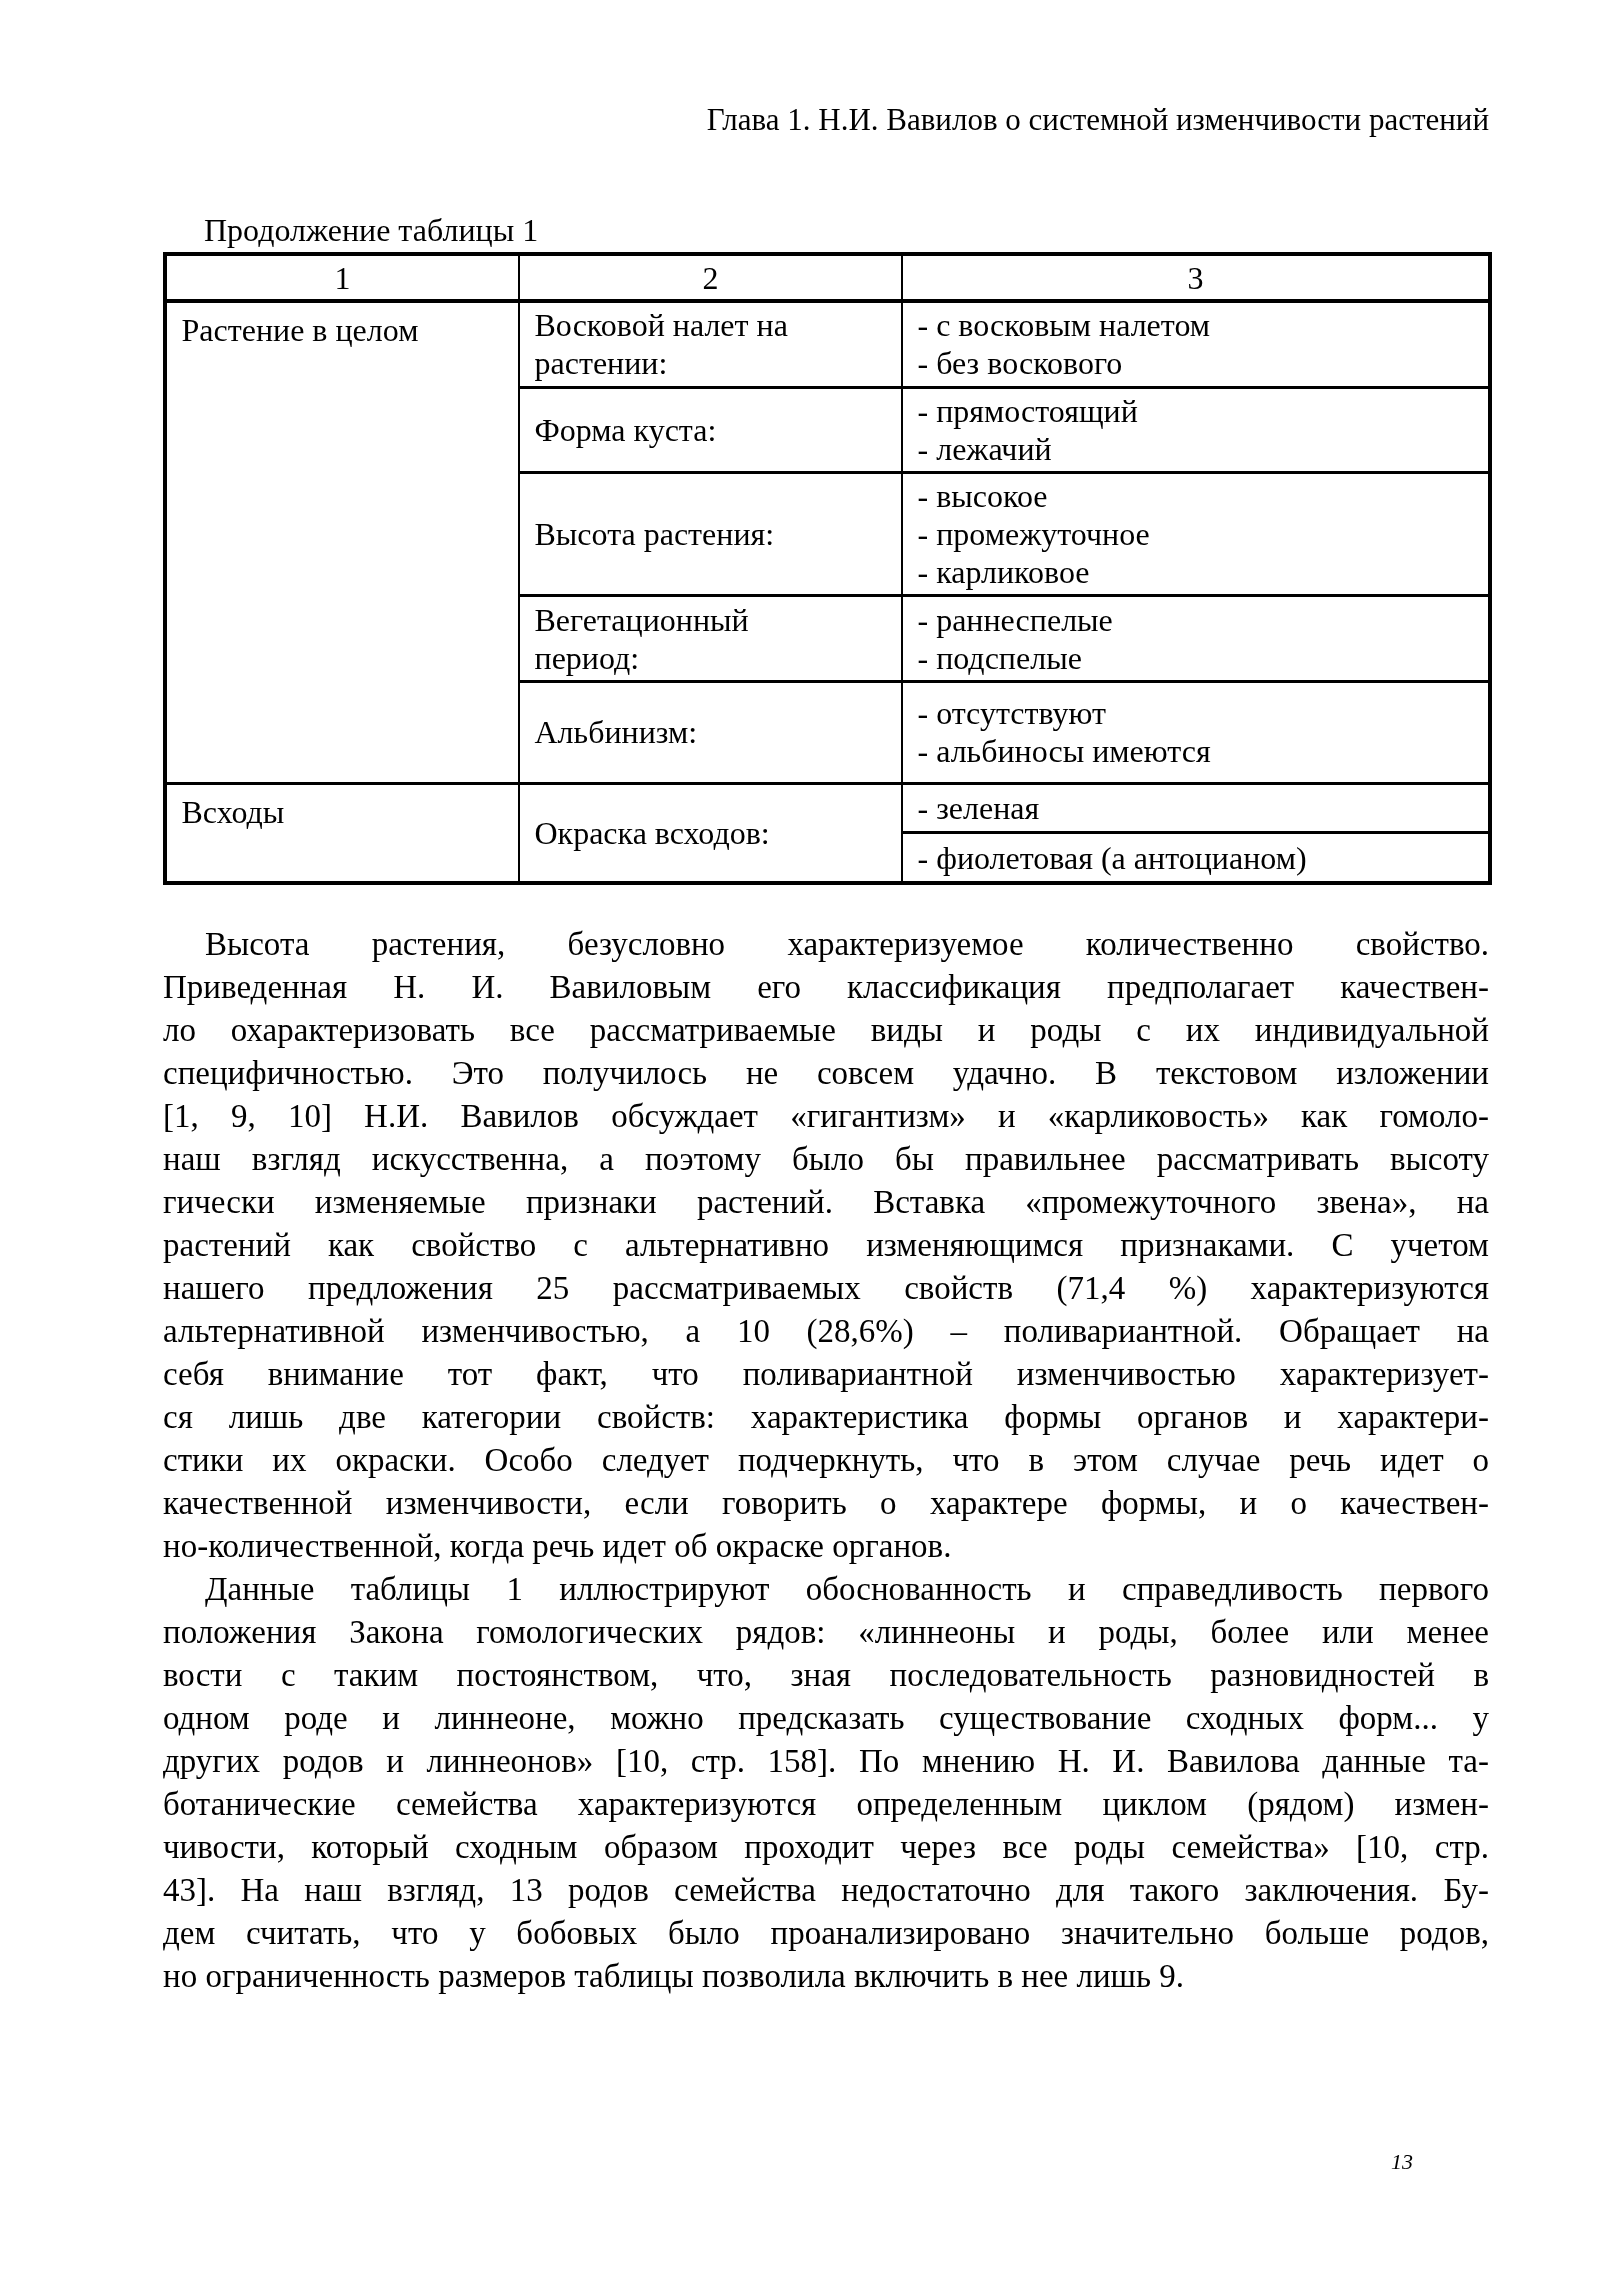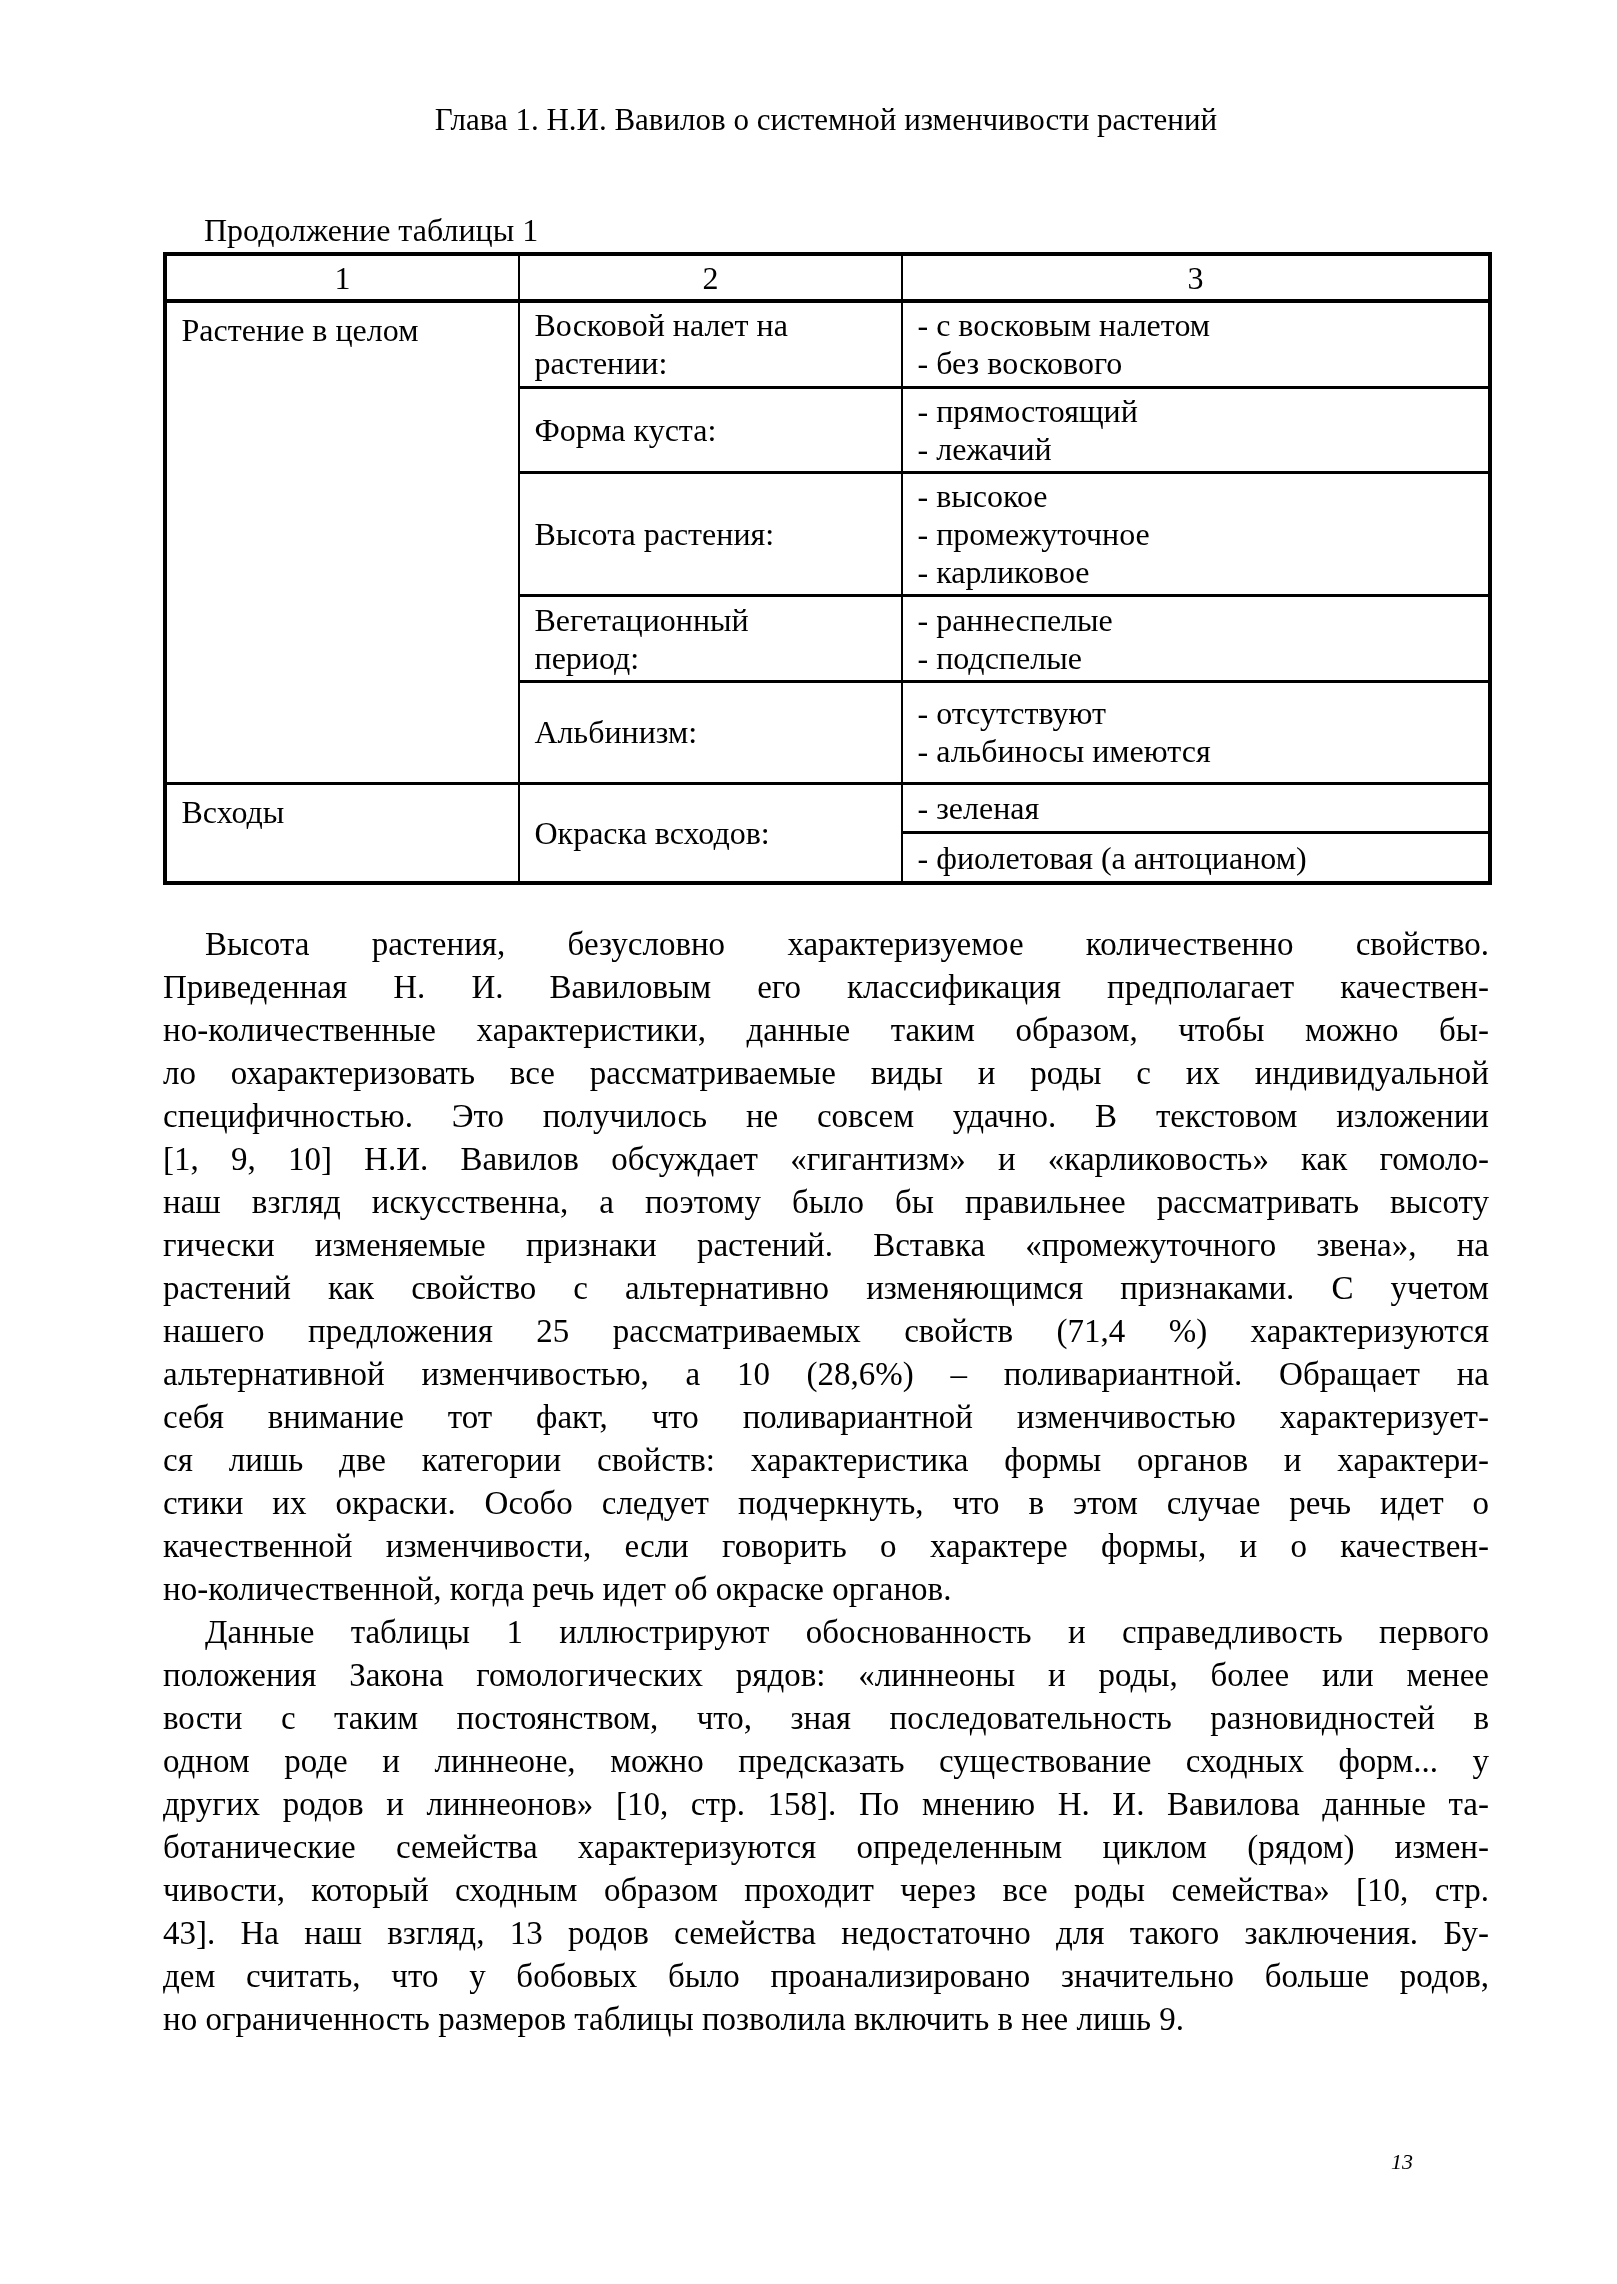--- a/index.html
+++ b/index.html
@@ -10,21 +10,21 @@
     background: #ffffff;
     color: #000000;
     font-family: "Liberation Serif", "DejaVu Serif", serif;
     overflow: hidden;
   }
   .running-head {
     position: absolute;
     top: 102px;
     left: 163px;
     width: 1326px;
-    text-align: center;
+    text-align: right;
     font-size: 31px;
     line-height: 35px;
     white-space: nowrap;
   }
   .table-caption {
     position: absolute;
     top: 200px;
     left: 204px;
     font-size: 32px;
     line-height: 37px;
@@ -150,21 +150,20 @@
       <tr>
         <td class="h-violet">- фиолетовая (а антоцианом)</td>
       </tr>
     </tbody>
   </table>
 
   <div class="body-text">
     <div class="para">
         <div class="line first">Высота растения, безусловно характеризуемое количественно свойство.</div>
         <div class="line">Приведенная Н. И. Вавиловым его классификация предполагает качествен-</div>
-        <div class="line">но-количественные характеристики, данные таким образом, чтобы можно бы-</div>
         <div class="line">ло охарактеризовать все рассматриваемые виды и роды с их индивидуальной</div>
         <div class="line">специфичностью. Это получилось не совсем удачно. В текстовом изложении</div>
         <div class="line">[1, 9, 10] Н.И. Вавилов обсуждает «гигантизм» и «карликовость» как гомоло-</div>
         <div class="line">наш взгляд искусственна, а поэтому было бы правильнее рассматривать высоту</div>
         <div class="line">гически изменяемые признаки растений. Вставка «промежуточного звена», на</div>
         <div class="line">растений как свойство с альтернативно изменяющимся признаками. С учетом</div>
         <div class="line">нашего предложения 25 рассматриваемых свойств (71,4 %) характеризуются</div>
         <div class="line">альтернативной изменчивостью, а 10 (28,6%) – поливариантной. Обращает на</div>
         <div class="line">себя внимание тот факт, что поливариантной изменчивостью характеризует-</div>
         <div class="line">ся лишь две категории свойств: характеристика формы органов и характери-</div>

